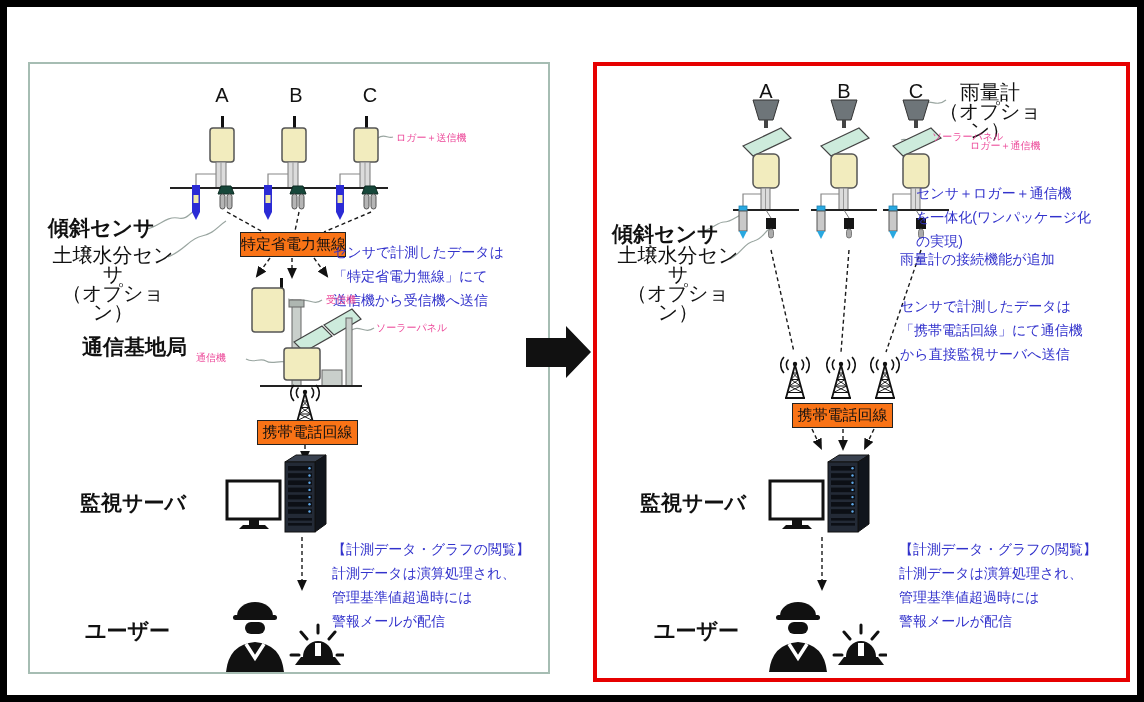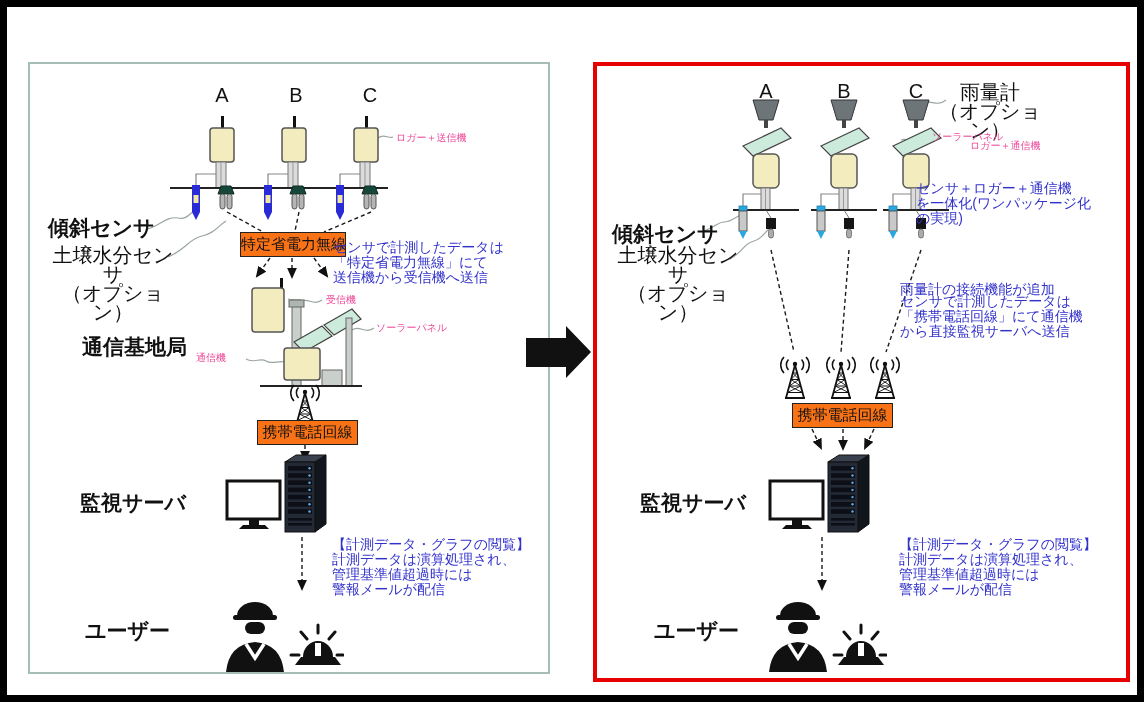--- a/index.html
+++ b/index.html
@@ -10,21 +10,21 @@
   .overlay{position:absolute;left:0;top:0;z-index:1;}
   .panel{position:absolute;background:transparent;}
   .panel-left{left:28px;top:62px;width:518px;height:608px;border:2px solid var(--panel-border-left,#a6bdb3);}
   .panel-right{left:593px;top:62px;width:529px;height:612px;border:4px solid var(--accent-red,#e60000);}
   .title{font-size:27px;font-weight:bold;text-align:center;letter-spacing:1px;}
   .title-right{color:var(--accent-red,#e60000);}
   .site{font-size:20px;text-align:center;width:40px;}
   .blabel{font-size:21px;font-weight:bold;white-space:nowrap;}
   .sub{font-size:20px;line-height:19px;text-align:center;white-space:pre-line;}
   .ann{font-size:10px;color:#ec4899;white-space:nowrap;}
-  .note{font-size:14px;line-height:15px;color:var(--note-blue,#3333cc);white-space:pre-line;}
+  .note{font-size:14px;line-height:24px;color:var(--note-blue,#3333cc);white-space:pre-line;}
   .labelbox{border:1.5px solid #222;background:#f97316;font-size:15px;text-align:center;
             padding:2px 0;white-space:nowrap;}
 </style>
 </head>
 <body>
 
 <div class="stage">
 
   <svg class="overlay" width="1144" height="702" viewBox="0 0 1144 702">
     <defs>
@@ -282,21 +282,21 @@
   <div class="abs sub" style="left:938px;top:83px;width:104px;">雨量計
 （オプション）</div>
   <div class="abs ann" style="left:932px;top:130px;">ソーラーパネル</div>
   <div class="abs ann" style="left:932px;top:139px;margin-left:38px;">ロガー＋通信機</div>
   <div class="abs note" style="left:916px;top:181px;">センサ＋ロガー＋通信機
 を一体化(ワンパッケージ化
 の実現)</div>
   <div class="abs blabel" style="left:612px;top:220px;">傾斜センサ</div>
   <div class="abs sub" style="left:615px;top:246px;width:126px;">土壌水分センサ
 （オプション）</div>
-  <div class="abs note" style="left:900px;top:247px;margin-top:35px;">雨量計の接続機能が追加</div>
+  <div class="abs note" style="left:900px;top:247px;">雨量計の接続機能が追加</div>
   <div class="abs note" style="left:900px;top:294px;">センサで計測したデータは
 「携帯電話回線」にて通信機
 から直接監視サーバへ送信</div>
 
   <div class="abs" style="left:773px;top:356px;">
     <svg width="44" height="44" viewBox="0 0 44 44">
       <circle cx="22" cy="8" r="2.2" fill="#111"></circle>
       <path d="M22 9 L13 42 M22 9 L31 42 M12 42 L32 42" stroke="#111" stroke-width="1.8" fill="none"></path>
       <path d="M19.7 17 L24.3 17 M18 23.5 L26 23.5 M16.2 30 L27.8 30 M14.4 36.5 L29.6 36.5" stroke="#111" stroke-width="1.1"></path>
       <path d="M19.7 17 L26 23.5 M24.3 17 L18 23.5 M18 23.5 L27.8 30 M26 23.5 L16.2 30 M16.2 30 L29.6 36.5 M27.8 30 L14.4 36.5" stroke="#111" stroke-width="0.9"></path>

